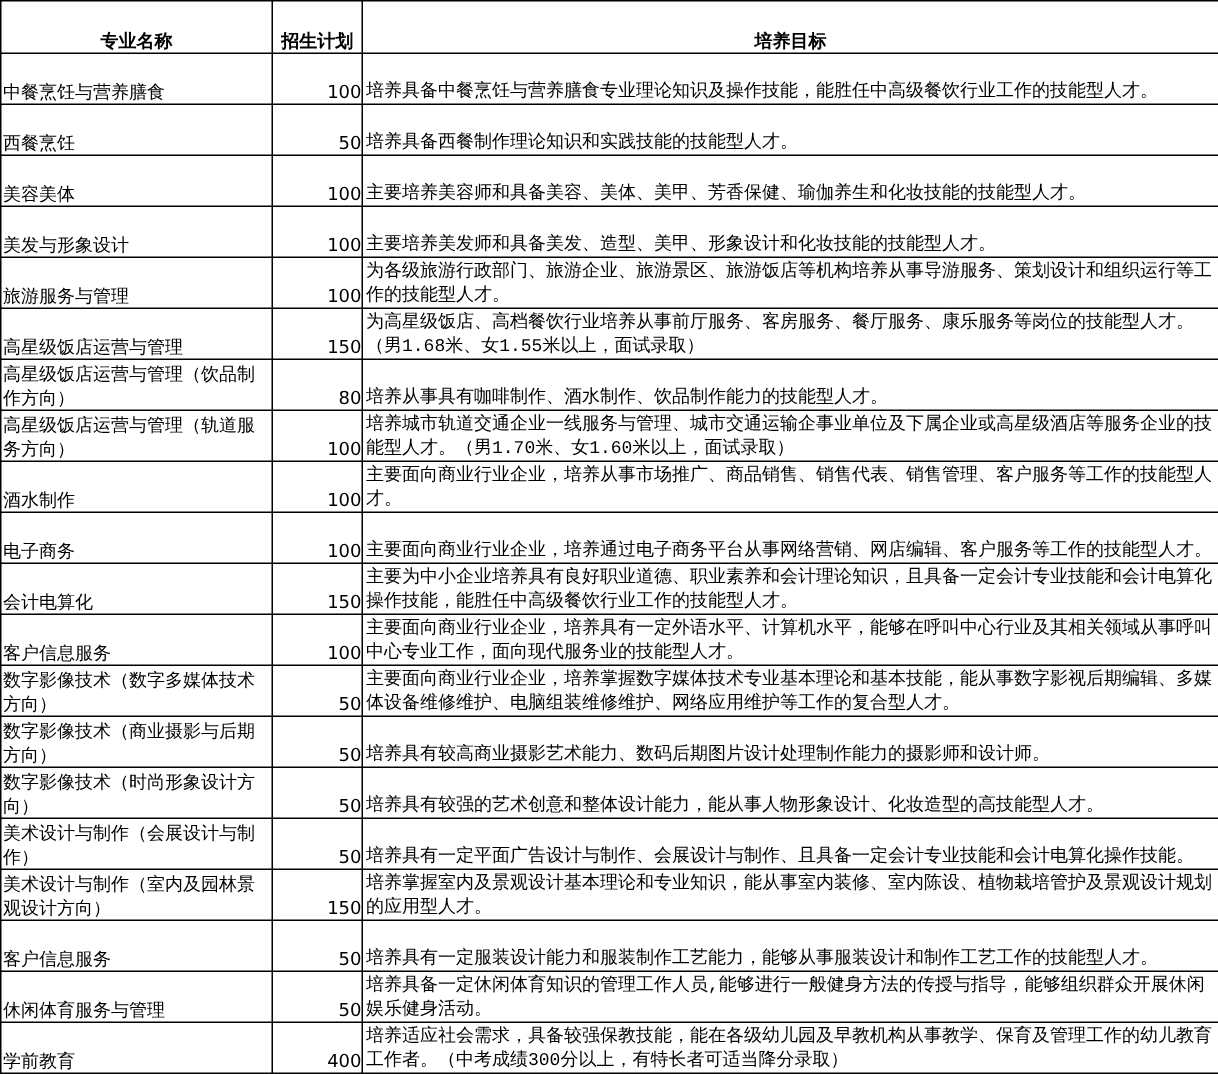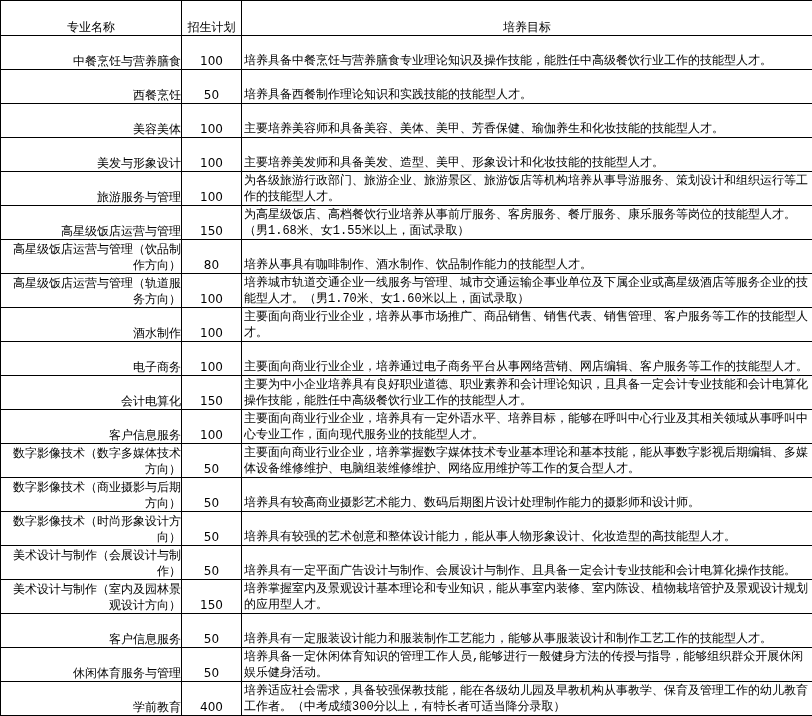--- a/index.html
+++ b/index.html
@@ -19,24 +19,24 @@
   table.grid td, table.grid th {
     border: 1px solid #000000;
     padding: 0 0 0 2px;
     vertical-align: bottom;
     line-height: 16px;
     font-weight: normal;
     overflow: hidden;
     white-space: normal;
     word-break: break-all;
   }
-  table.grid tr.head th { height: 34px; text-align: center; padding: 0; }
+  table.grid tr.head th { height: 34px; text-align: center; padding: 0; font-weight: bold; }
   table.grid tr.row td { height: 33px; }
-  table.grid td.num { text-align: center; padding: 0; }
-  table.grid td.name { padding-left: 1px; text-align: right; }
+  table.grid td.num { text-align: right; padding: 0; }
+  table.grid td.name { padding-left: 1px; }
   table.grid td.goal { padding-left: 2px; padding-right: 1px; font-family: Liberation Mono, monospace; }
 </style>
 </head>
 <body>
 
 <table class="grid">
   <colgroup>
     <col class="c1">
       <col class="c2">
       <col class="c3">
@@ -100,21 +100,21 @@
         <td class="goal">主要面向商业行业企业，培养通过电子商务平台从事网络营销、网店编辑、客户服务等工作的技能型人才。</td>
       </tr>
       <tr class="row">
         <td class="name">会计电算化</td>
         <td class="num">150</td>
         <td class="goal">主要为中小企业培养具有良好职业道德、职业素养和会计理论知识，且具备一定会计专业技能和会计电算化操作技能，能胜任中高级餐饮行业工作的技能型人才。</td>
       </tr>
       <tr class="row">
         <td class="name">客户信息服务</td>
         <td class="num">100</td>
-        <td class="goal">主要面向商业行业企业，培养具有一定外语水平、培养目标，能够在呼叫中心行业及其相关领域从事呼叫中心专业工作，面向现代服务业的技能型人才。</td>
+        <td class="goal">主要面向商业行业企业，培养具有一定外语水平、计算机水平，能够在呼叫中心行业及其相关领域从事呼叫中心专业工作，面向现代服务业的技能型人才。</td>
       </tr>
       <tr class="row">
         <td class="name">数字影像技术（数字多媒体技术方向）</td>
         <td class="num">50</td>
         <td class="goal">主要面向商业行业企业，培养掌握数字媒体技术专业基本理论和基本技能，能从事数字影视后期编辑、多媒体设备维修维护、电脑组装维修维护、网络应用维护等工作的复合型人才。</td>
       </tr>
       <tr class="row">
         <td class="name">数字影像技术（商业摄影与后期方向）</td>
         <td class="num">50</td>
         <td class="goal">培养具有较高商业摄影艺术能力、数码后期图片设计处理制作能力的摄影师和设计师。</td>

